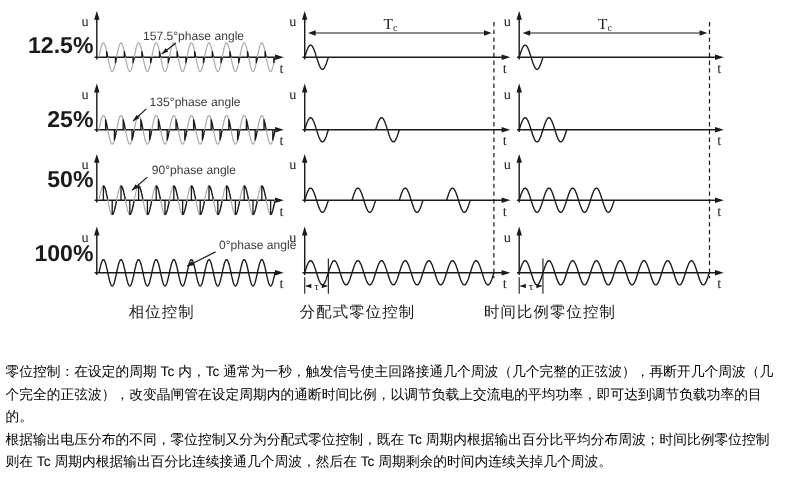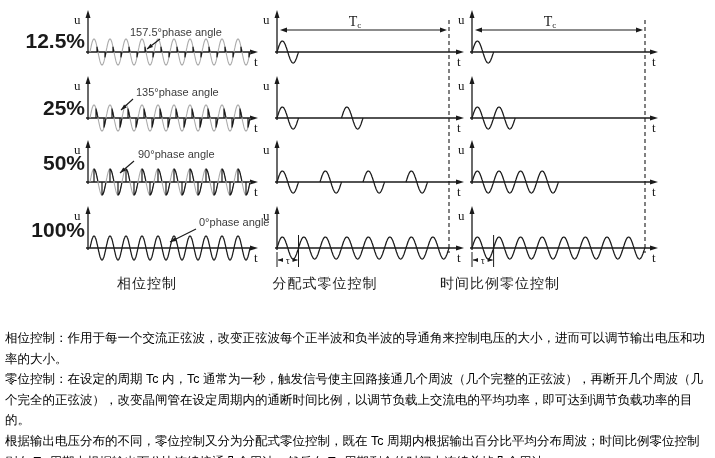--- a/index.html
+++ b/index.html
@@ -174,17 +174,16 @@
         <text x="147" y="288" fill="#1a1a1a" font-size="14" font-family="&quot;Liberation Serif&quot;,&quot;DejaVu Serif&quot;,serif" text-anchor="middle" letter-spacing="1">相位控制</text>
       </g>
       <g>
         <text x="325" y="288" fill="#1a1a1a" font-size="14" font-family="&quot;Liberation Serif&quot;,&quot;DejaVu Serif&quot;,serif" text-anchor="middle" letter-spacing="1">分配式零位控制</text>
       </g>
       <g>
         <text x="500" y="288" fill="#1a1a1a" font-size="14" font-family="&quot;Liberation Serif&quot;,&quot;DejaVu Serif&quot;,serif" text-anchor="middle" letter-spacing="1">时间比例零位控制</text>
       </g>
     </svg>
   <div class="caption-text">
-    <p>相位控制：作用于每一个交流正弦波，改变正弦波每个正半波和负半波的导通角来控制电压的大小，进而可以调节输出电压和功率的大小。</p>
     <p>零位控制：在设定的周期 Tc 内，Tc 通常为一秒，触发信号使主回路接通几个周波（几个完整的正弦波），再断开几个周波（几个完全的正弦波），改变晶闸管在设定周期内的通断时间比例，以调节负载上交流电的平均功率，即可达到调节负载功率的目的。</p>
     <p>根据输出电压分布的不同，零位控制又分为分配式零位控制，既在 Tc 周期内根据输出百分比平均分布周波；时间比例零位控制则在 Tc 周期内根据输出百分比连续接通几个周波，然后在 Tc 周期剩余的时间内连续关掉几个周波。</p>
   </div>
 </div>
 
 </body></html>

